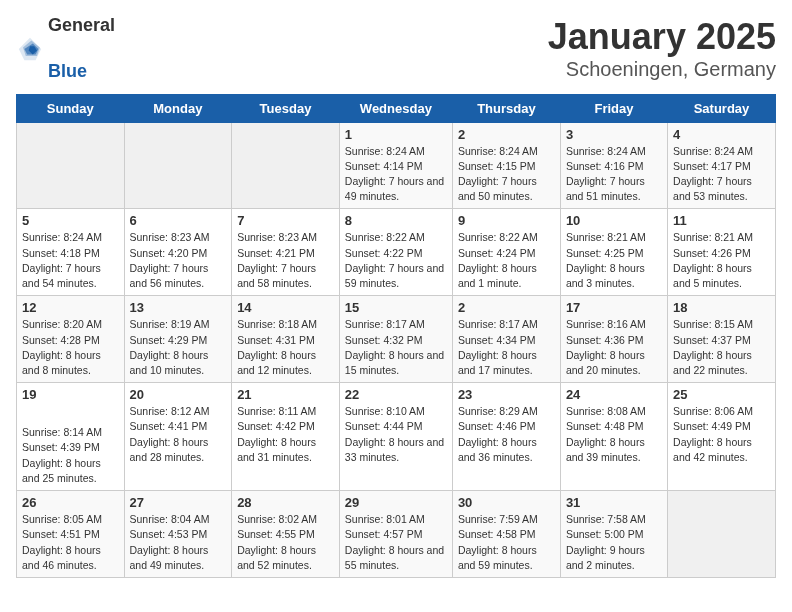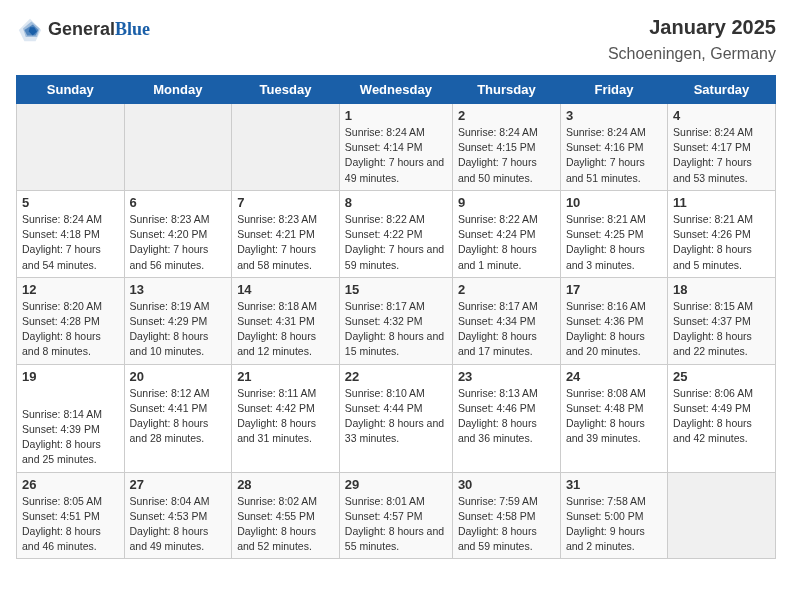--- a/index.html
+++ b/index.html
@@ -16,50 +16,49 @@
       align-items: flex-start;
       margin-bottom: 12px;
     }
     .logo {
       display: flex;
       align-items: center;
       gap: 4px;
     }
     .logo-text {
       display: flex;
-      flex-direction: row;
+      flex-direction: column;
       line-height: 1.1;
+      gap: 26px;
     }
     .logo-general {
       font-size: 18px;
       font-weight: bold;
       color: #333;
     }
     .logo-blue {
       font-size: 18px;
       font-weight: bold;
       color: #1a5fa8;
-      font-family: Liberation Serif, serif;
     }
     .logo-icon {
       width: 28px;
       height: 28px;
     }
     .title-block {
       text-align: right;
     }
     .month-title {
-      font-size: 20px;
+      font-size: 36px;
       font-weight: bold;
       color: #333;
     }
     .location-title {
-      font-size: 16px;
+      font-size: 20px;
       color: #555;
-      margin-top: 6px;
     }
     .calendar {
       width: 100%;
       border-collapse: collapse;
       border: 1px solid #ccc;
     }
     .calendar th {
       background: #1a5fa8;
       color: #fff;
       font-size: 13px;
@@ -270,21 +269,21 @@
 Daylight: 8 hours and 31 minutes.</div>
         </td>
         <td>
           <span class="day-number">22</span>
           <div class="day-info" style="white-space: pre-line;">Sunrise: 8:10 AM
 Sunset: 4:44 PM
 Daylight: 8 hours and 33 minutes.</div>
         </td>
         <td>
           <span class="day-number">23</span>
-          <div class="day-info" style="white-space: pre-line;">Sunrise: 8:13 AM
+          <div class="day-info" style="white-space: pre-line;">Sunrise: 8:29 AM
 Sunset: 4:46 PM
 Daylight: 8 hours and 36 minutes.</div>
         </td>
         <td>
           <span class="day-number">24</span>
           <div class="day-info" style="white-space: pre-line;">Sunrise: 8:08 AM
 Sunset: 4:48 PM
 Daylight: 8 hours and 39 minutes.</div>
         </td>
         <td>

